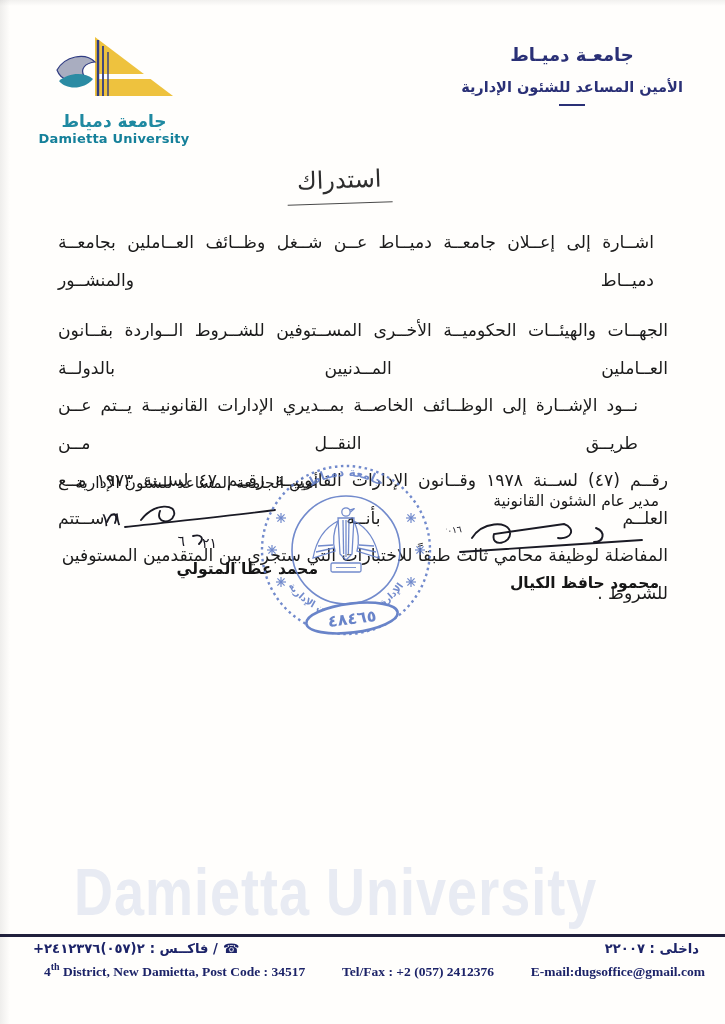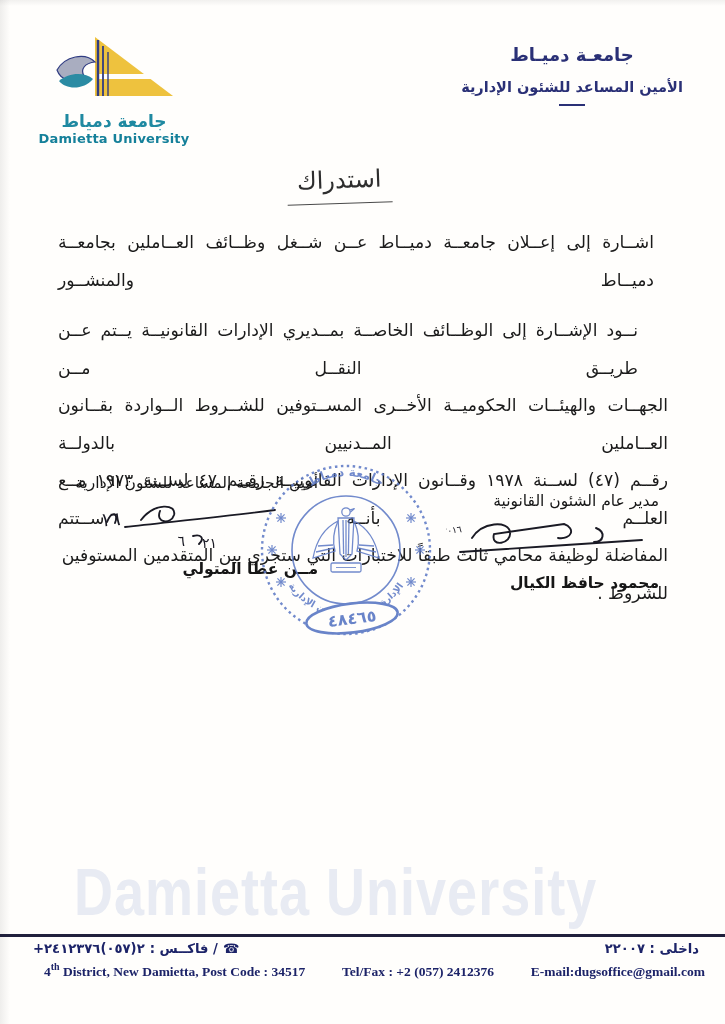--- a/index.html
+++ b/index.html
@@ -94,41 +94,41 @@
     <div class="header-dash"></div>
   </div>
 
   <div class="doc-title">استدراك</div>
 
   <div class="body-text">
     <div>
       <div class="bline indent-sm">اشــارة إلى إعــلان جامعــة دميــاط عــن شــغل وظــائف العــاملين بجامعــة دميــاط والمنشــور</div>
     </div>
     <div class="para2">
+      <div class="bline">الجهــات والهيئــات الحكوميــة الأخــرى المســتوفين للشــروط الــواردة بقــانون العــاملين المــدنيين بالدولــة</div>
       <div class="bline indent-md">نــود الإشــارة إلى الوظــائف الخاصــة بمــديري الإدارات القانونيــة يــتم عــن طريــق النقــل مــن</div>
-      <div class="bline">الجهــات والهيئــات الحكوميــة الأخــرى المســتوفين للشــروط الــواردة بقــانون العــاملين المــدنيين بالدولــة</div>
       <div class="bline">رقــم (٤٧) لســنة ١٩٧٨ وقــانون الإدارات القانونيــة رقــم ٤٧ لســنة ١٩٧٣ مــع العلــم بأنــه ســتتم</div>
       <div class="bline-last">المفاضلة لوظيفة محامي ثالث طبقاً للاختبارات التي ستجري بين المتقدمين المستوفين للشروط .</div>
     </div>
   </div>
 
   <div class="sig sig-left">
     <div class="sig-title">أمين الجامعة المساعد للشئون الإدارية</div>
     <svg class="sig-scribble" width="200" height="62" viewBox="0 0 200 62">
       <g stroke="#1a1a24" stroke-width="1.9" fill="none" stroke-linecap="round">
         <path d="M 18,26 c 5,-12 12,-9 8,1"></path>
         <path d="M 52,24 C 66,6 88,8 85,19 C 82,29 66,27 71,15"></path>
         <path d="M 36,31 C 80,26 140,20 186,14"></path>
         <path d="M 104,40 c 8,-2 12,2 6,8"></path>
       </g>
       <text x="32" y="29" font-size="19" fill="#1a1a24" transform="rotate(-4 32 29)">١٦</text>
       <text x="128" y="52" font-size="14" fill="#1a1a24">٢١</text>
       <text x="96" y="50" font-size="14" fill="#1a1a24">٦</text>
     </svg>
-    <div class="sig-name">مــن عطا المتولي</div>
+    <div class="sig-name">محمد عطا المتولي</div>
   </div>
 
   <div class="sig sig-right">
     <div class="sig-title">مدير عام الشئون القانونية</div>
     <svg class="sig-scribble" width="210" height="58" viewBox="0 0 210 58">
       <g stroke="#1a1a24" stroke-width="1.9" fill="none" stroke-linecap="round">
         <path d="M 26,24 C 36,8 62,6 64,18 C 66,30 44,34 48,20 L 118,10 C 130,14 126,26 112,24"></path>
         <path d="M 14,38 C 70,34 140,30 196,26"></path>
         <path d="M 150,14 c 10,4 8,14 -2,14"></path>
       </g>

